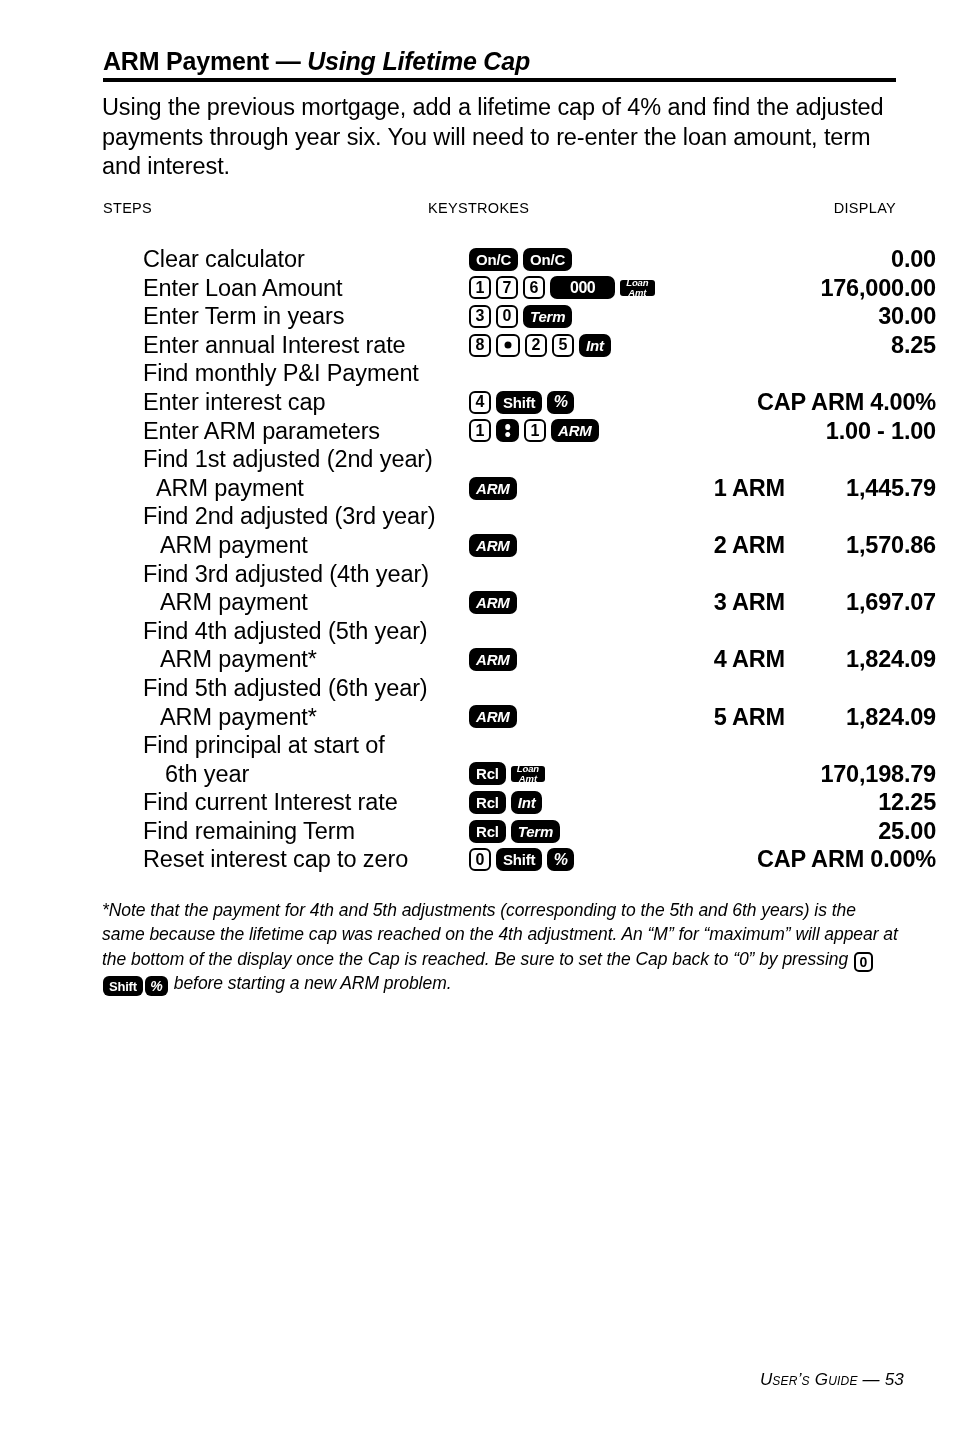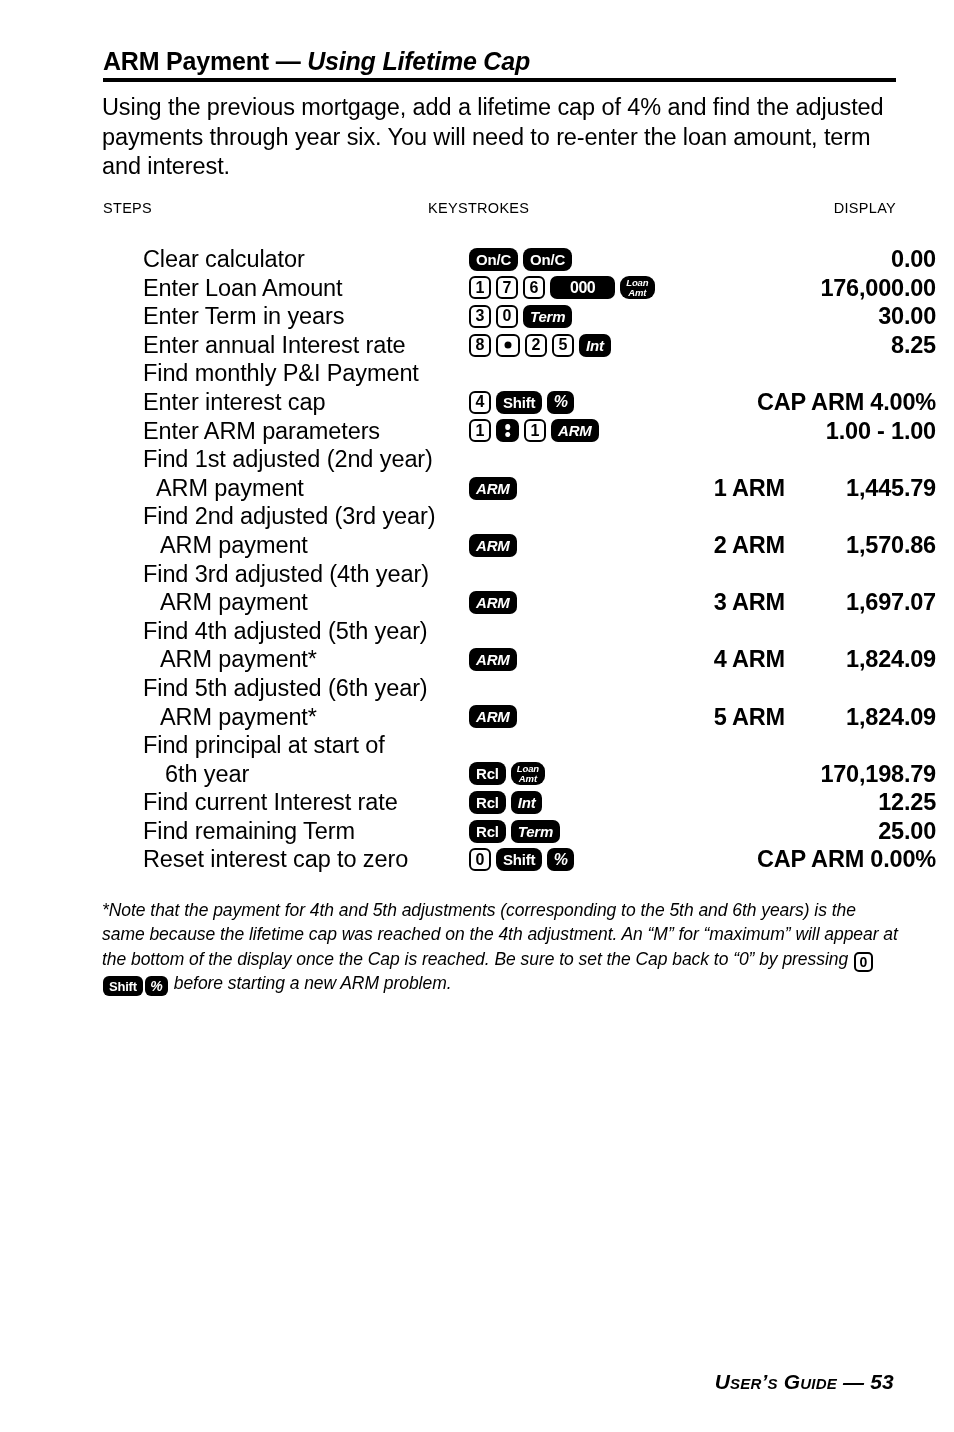--- a/index.html
+++ b/index.html
@@ -165,41 +165,41 @@
     background: #000000;
     color: #ffffff;
     border: 0;
     border-radius: 7px;
     height: 23px;
     padding: 0 7px;
     font-size: 15px;
     font-style: italic;
     letter-spacing: -0.2px;
   }
-  .key-fn.upright { font-style: normal; border-radius: 8px; }
+  .key-fn.upright { font-style: normal; }
 
   
   .key-000 {
     background: #000000;
     color: #ffffff;
     border: 0;
     border-radius: 7px;
     height: 23px;
     padding: 0 20px;
     font-size: 16px;
     font-style: normal;
     letter-spacing: -0.5px;
   }
   
   .key-2line {
     background: #000000;
     color: #ffffff;
     border: 0;
-    border-radius: 9px;
-    height: 23px;
+    border-radius: 3px;
+    height: 16px;
     padding: 0 6px;
     font-size: 9.5px;
     font-style: italic;
     font-weight: bold;
     line-height: 9.6px;
     flex-direction: column;
     text-align: center;
     letter-spacing: -0.1px;
   }
   
@@ -270,24 +270,24 @@
     width: 797px;
     font-size: 17.5px;
     line-height: 24.3px;
     font-style: italic;
     letter-spacing: -0.05px;
   }
 
   
   .footer {
     position: absolute;
-    right: 60px;
+    right: 50px;
     top: 1370px;
-    font-size: 21px;
-    font-weight: bold;
+    font-size: 17px;
+    font-weight: normal;
     font-style: italic;
     font-variant: small-caps;
     letter-spacing: 0.2px;
     white-space: nowrap;
   }
   .footer .pg { font-variant: normal; }
 </style>
 </head>
 <body>
 

